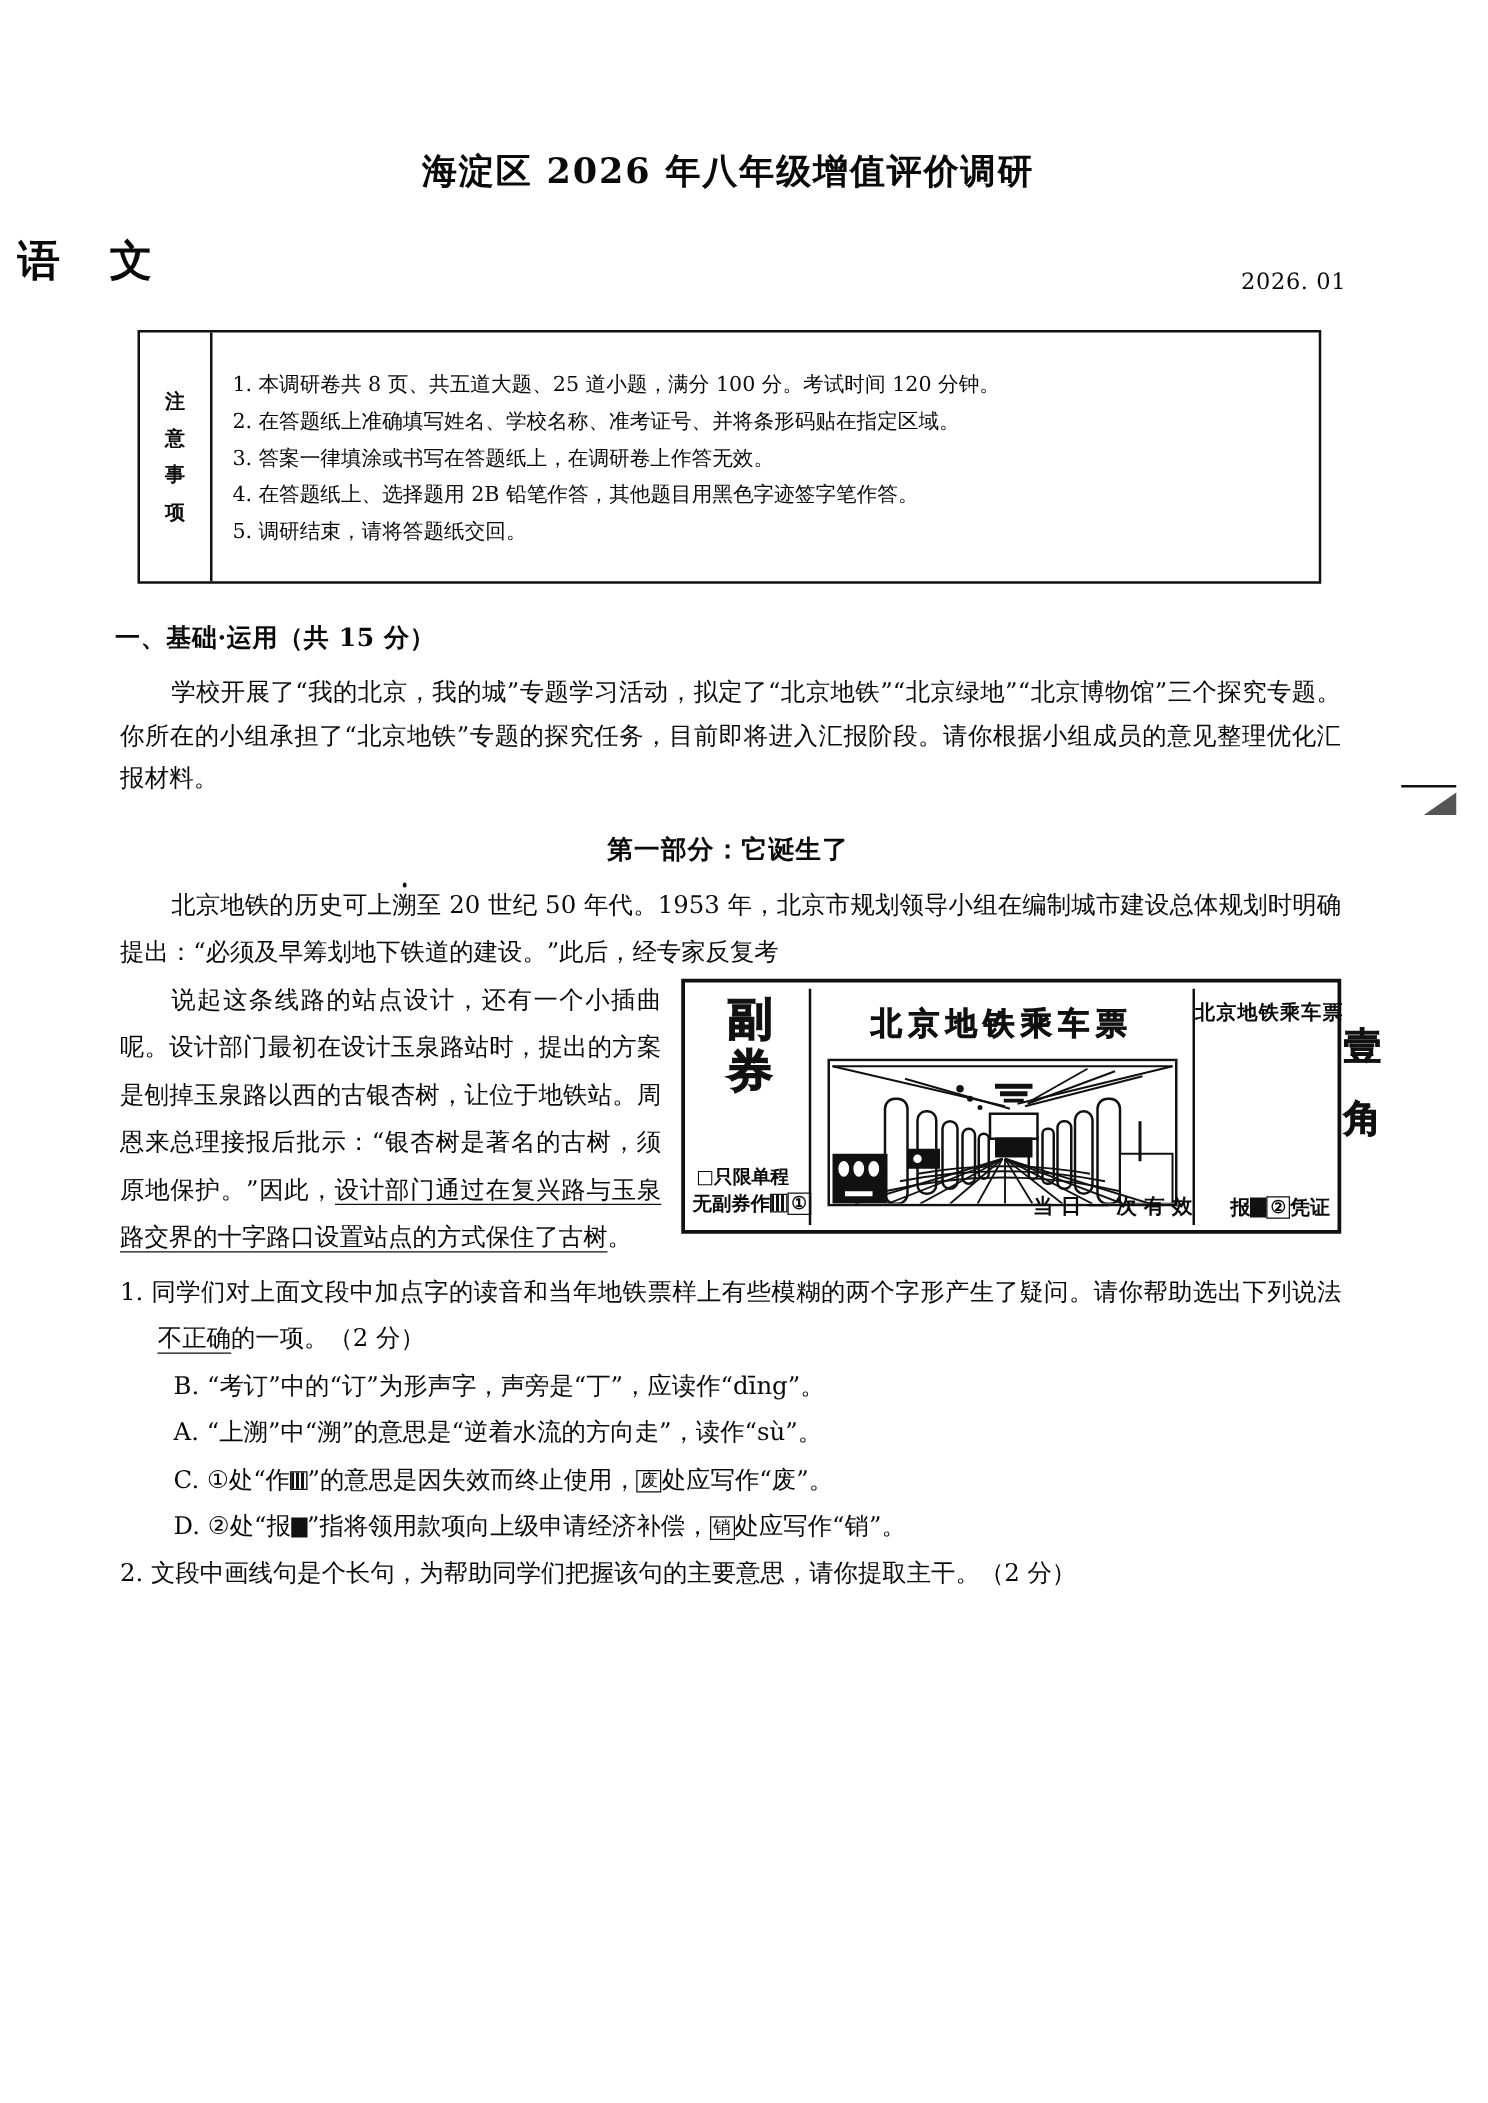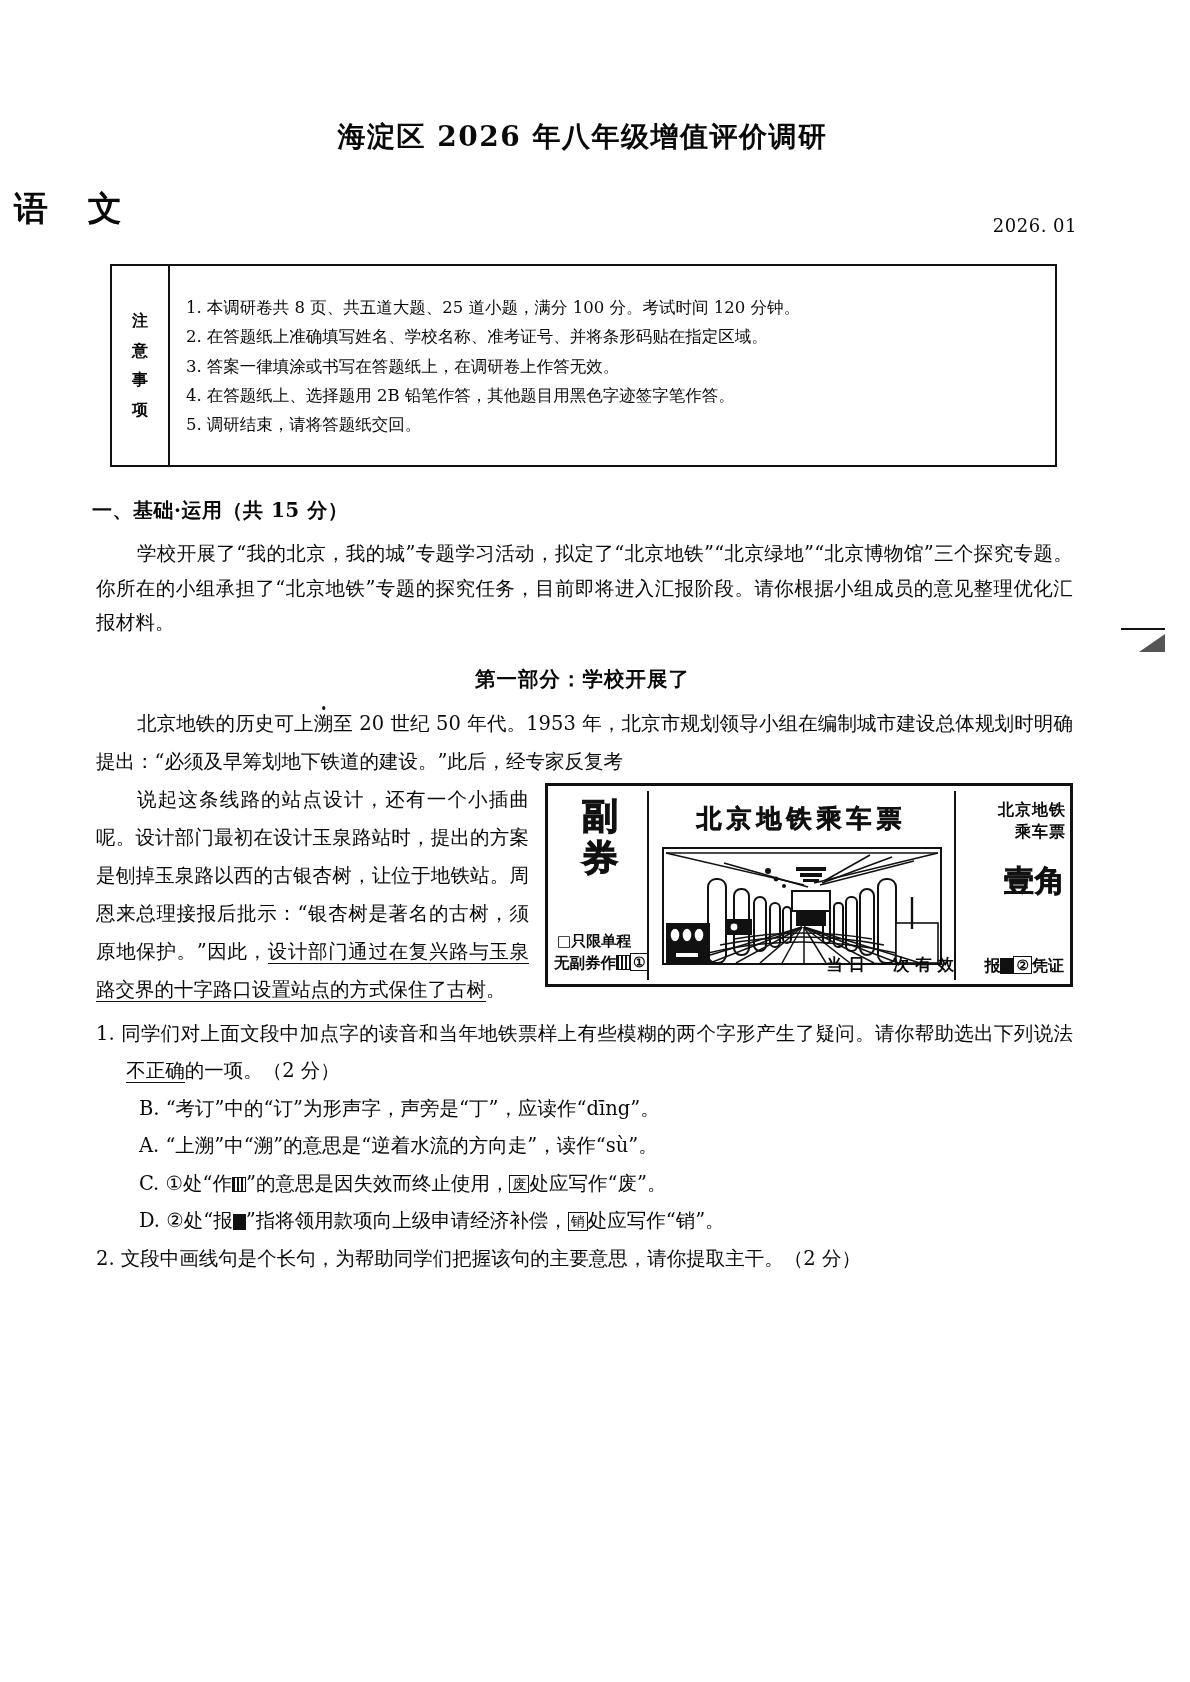--- a/index.html
+++ b/index.html
@@ -225,24 +225,22 @@
     gap: 18px;
     font-size: 16.5px;
     font-weight: bold;
     white-space: nowrap;
     padding-left: 32px;
   }
   .ticket-right {
     width: 112px;
     border-left: 2.5px solid #111;
     display: flex;
-    flex-direction: column;
-    align-items: flex-end;
+    align-items: flex-start;
     padding-top: 8px;
-    padding-left: 16px;
   }
   .right-line {
     font-size: 16px;
     font-weight: bold;
     line-height: 1.35;
     letter-spacing: 1px;
     white-space: nowrap;
   }
   .right-price {
     font-size: 30px;
@@ -351,21 +349,21 @@
       <li><span class="num">3.</span><span>答案一律填涂或书写在答题纸上，在调研卷上作答无效。</span></li>
       <li><span class="num">4.</span><span>在答题纸上、选择题用 2B 铅笔作答，其他题目用黑色字迹签字笔作答。</span></li>
       <li><span class="num">5.</span><span>调研结束，请将答题纸交回。</span></li>
     </ul>
   </div>
 
   <div class="section-heading">一、基础·运用（共 15 分）</div>
 
   <div class="body-block indent2">学校开展了“我的北京，我的城”专题学习活动，拟定了“北京地铁”“北京绿地”“北京博物馆”三个探究专题。你所在的小组承担了“北京地铁”专题的探究任务，目前即将进入汇报阶段。请你根据小组成员的意见整理优化汇报材料。</div>
 
-  <div class="part-title">第一部分：学校开展了</div>
+  <div class="part-title">第一部分：它诞生了</div>
 
   <div class="para"><span>北京地铁的历史可上</span><span class="dot">溯</span><span>至 20 世纪 50 年代。1953 年，北京市规划领导小组在编制城市建设总体规划时明确提出：“必须及早筹划地下铁道的建设。”此后，经专家反复考</span></div>
 
   <div class="wrap-area">
 
     <div class="ticket-float">
       <div class="ticket">
 
         <div class="ticket-stub">
           <div class="stub-char">副</div>

